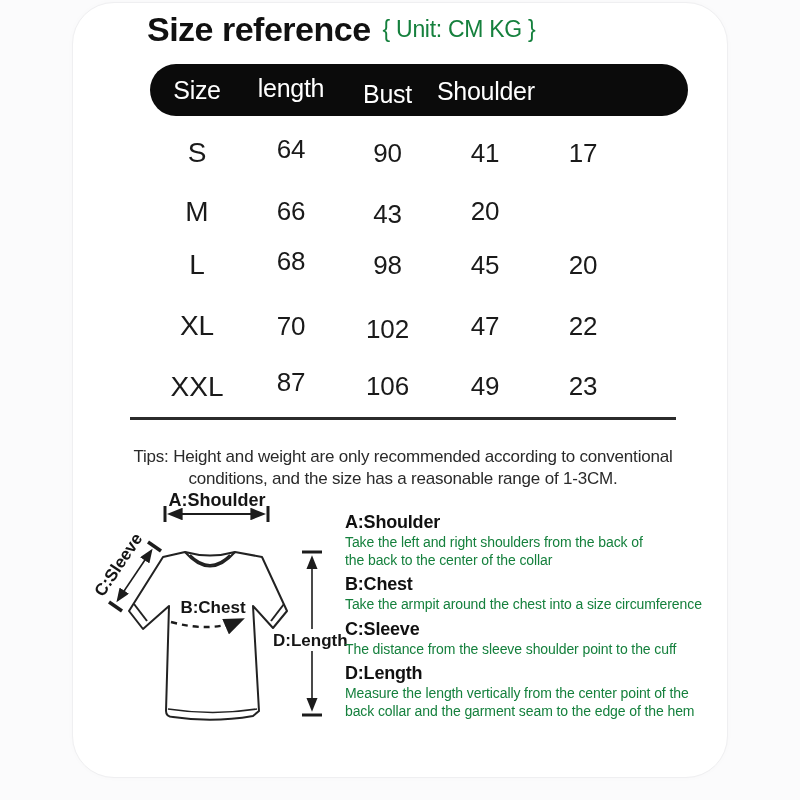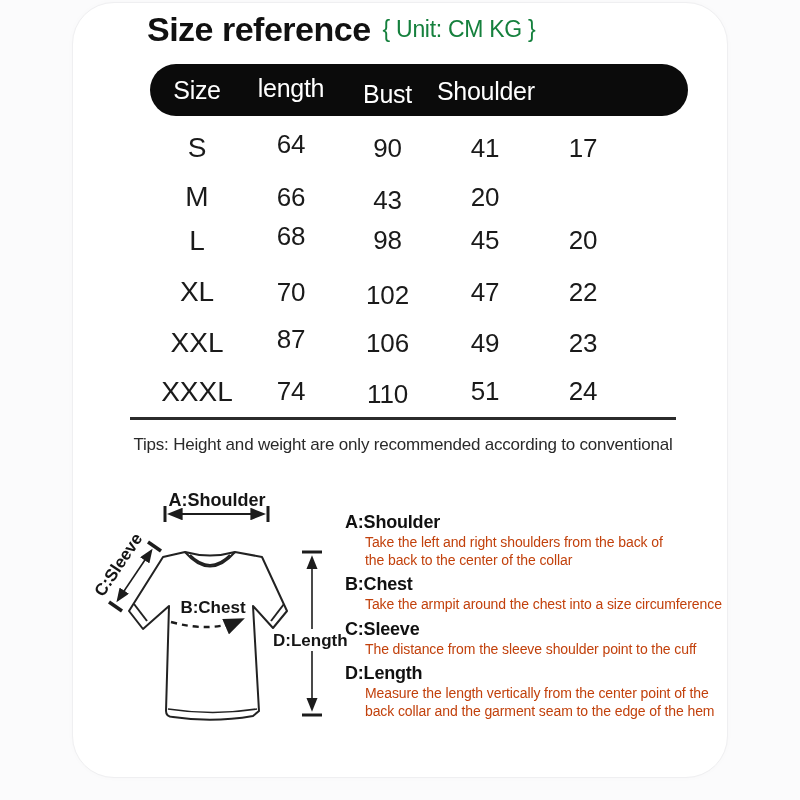--- a/index.html
+++ b/index.html
@@ -37,34 +37,34 @@
   .tr { flex:1; align-items:center; }
   .tr:nth-child(3){ transform:translateY(-5px); }
   .tr:nth-child(4){ transform:translateY(-2px); }
   .td { text-align:center; font-size:26px; color:#1a1a1a; letter-spacing:-0.2px; }
   .td.size { font-size:28px; letter-spacing:0; }
   .tr:nth-child(odd) .td:nth-child(2){ transform:translateY(-4px); }
   .tr:nth-child(even) .td:nth-child(3){ transform:translateY(3px); }
 
   .rule { position:absolute; left:130px; top:417px; width:546px; height:3px; background:#2b2b2b; }
 
-  .tips { position:absolute; left:103px; top:434px; width:600px; text-align:center;
+  .tips { position:absolute; left:103px; top:446px; width:600px; text-align:center;
     font-size:17px; line-height:21.5px; color:#2a2a2a; letter-spacing:-0.2px; }
 
   
   .diagram { position:absolute; left:85px; top:480px; width:270px; height:262px; }
   .diagram svg { width:100%; height:100%; display:block; }
   .d-label { font-family:"Liberation Sans", sans-serif; font-weight:700; fill:#151515; }
 
   
   .guide { position:absolute; left:345px; top:512px; width:383px; }
   .g-sec { margin-top:5px; }
   .g-sec:first-child { margin-top:0; }
   .g-head { font-size:18px; font-weight:700; line-height:20px; margin-bottom:2px; color:#111; letter-spacing:-0.2px; }
-  .g-line { font-size:14px; line-height:17.5px; white-space:nowrap; letter-spacing:-0.1px; color:#c2410c;margin-left:20px; }
+  .g-line { font-size:14px; line-height:17.5px; white-space:nowrap; letter-spacing:-0.1px; color:#15803d; }
 </style>
 </head>
 <body>
 
 <div class="page">
   <div class="card"></div>
 
   <div class="title-wrap">
     <span class="title-main">Size reference</span>
     <span class="title-unit">{ Unit: CM KG }</span>
@@ -104,33 +104,27 @@
         <div class="td">47</div>
         <div class="td">22</div>
       </div>
       <div class="tr grid-cols">
         <div class="td size">XXL</div>
         <div class="td">87</div>
         <div class="td">106</div>
         <div class="td">49</div>
         <div class="td">23</div>
       </div>
-      <div class="tr grid-cols">
-        <div class="td size">XXXL</div>
-        <div class="td">74</div>
-        <div class="td">110</div>
-        <div class="td">51</div>
-        <div class="td">24</div>
-      </div>
     </div>
 
   <div class="rule"></div>
 
   <div class="tips">
     <div>Tips: Height and weight are only recommended according to conventional</div>
+    <div>conditions, and the size has a reasonable range of 1-3CM.</div>
   </div>
 
   <div class="diagram">
     <svg viewBox="0 0 270 262">
       <defs>
         <marker id="ah" viewBox="0 0 10 8" refX="8" refY="4" markerWidth="9" markerHeight="7" orient="auto-start-reverse">
           <path d="M0,0 L10,4 L0,8 z" fill="#1c1c1c"></path>
         </marker>
       </defs>
 

